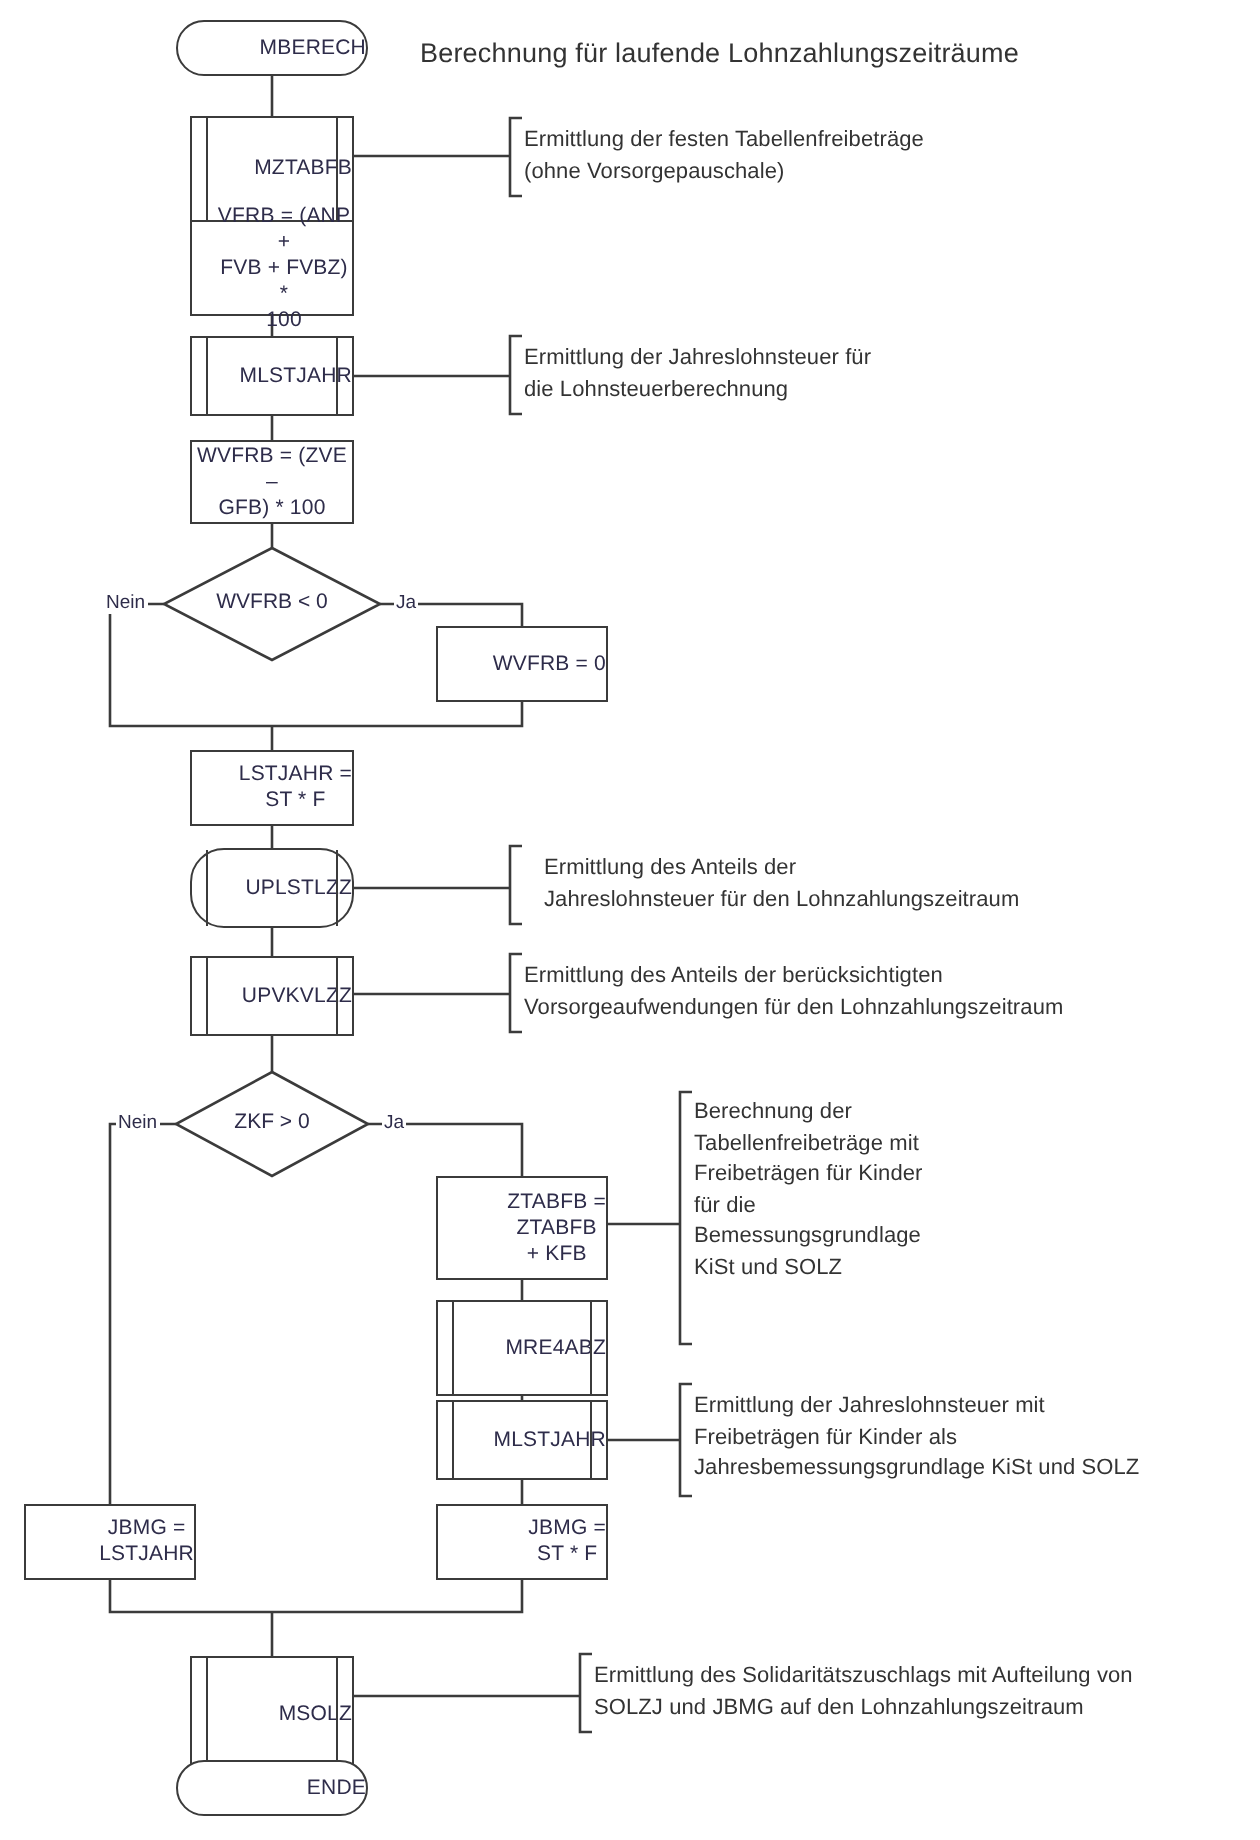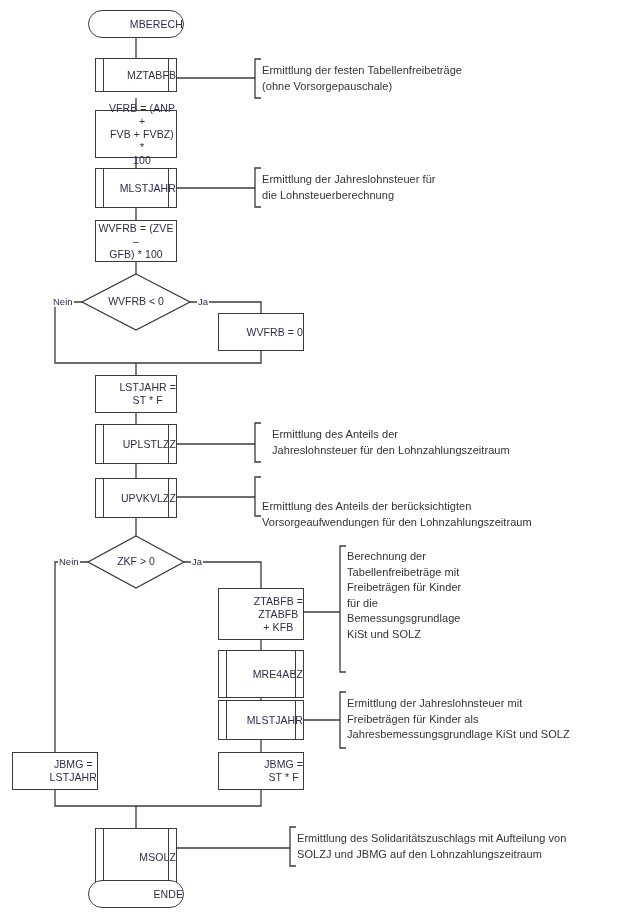--- a/index.html
+++ b/index.html
@@ -140,34 +140,35 @@
       <polyline points="261,477 255,477 255,516 261,516" fill="none" stroke="#3b3b3b" stroke-width="1.3"></polyline>
       <line x1="177" y1="497" x2="255" y2="497" stroke="#3b3b3b" stroke-width="1.3"></line>
       <polyline points="346,546 340,546 340,672 346,672" fill="none" stroke="#3b3b3b" stroke-width="1.3"></polyline>
       <line x1="304" y1="612" x2="340" y2="612" stroke="#3b3b3b" stroke-width="1.3"></line>
       <polyline points="346,692 340,692 340,748 346,748" fill="none" stroke="#3b3b3b" stroke-width="1.3"></polyline>
       <line x1="304" y1="720" x2="340" y2="720" stroke="#3b3b3b" stroke-width="1.3"></line>
       <polyline points="296,827 290,827 290,866 296,866" fill="none" stroke="#3b3b3b" stroke-width="1.3"></polyline>
       <line x1="177" y1="848" x2="290" y2="848" stroke="#3b3b3b" stroke-width="1.3"></line>
     </svg>
 
+  <div class="title" style="left:210px; top:18px;">Berechnung für laufende Lohnzahlungszeiträume</div>
 
   <div id="nodes-layer">
       <div class="node terminator" style="left: 88px; top: 10px; width: 96px; height: 28px;"><span>MBERECH</span></div>
-      <div class="node subroutine" style="left: 95px; top: 58px; width: 82px; height: 34px;"><span>MZTABFB</span></div>
+      <div class="node subroutine" style="left: 95px; top: 58px; width: 82px; height: 53px;"><span>MZTABFB</span></div>
       <div class="node process" style="left: 95px; top: 110px; width: 82px; height: 48px; padding-left: 12px;"><span>VFRB = (ANP +
 FVB + FVBZ) *
 100</span></div>
       <div class="node subroutine" style="left: 95px; top: 168px; width: 82px; height: 40px;"><span>MLSTJAHR</span></div>
       <div class="node process" style="left: 95px; top: 220px; width: 82px; height: 42px;"><span>WVFRB = (ZVE –
 GFB) * 100</span></div>
       <div class="node process" style="left: 218px; top: 313px; width: 86px; height: 38px;"><span>WVFRB = 0</span></div>
       <div class="node process" style="left: 95px; top: 375px; width: 82px; height: 38px;"><span>LSTJAHR =
 ST * F</span></div>
-      <div class="node subroutine" style="left: 95px; top: 424px; width: 82px; height: 40px;"><span>UPLSTLZZ</span></div>
+      <div class="node subroutine" style="left: 95px; top: 424px; width: 82px; height: 40px; border-radius: 17px;"><span>UPLSTLZZ</span></div>
       <div class="node subroutine" style="left: 95px; top: 478px; width: 82px; height: 40px;"><span>UPVKVLZZ</span></div>
       <div class="node process" style="left: 218px; top: 588px; width: 86px; height: 52px;"><span>ZTABFB =
 ZTABFB
 + KFB</span></div>
       <div class="node subroutine" style="left: 218px; top: 650px; width: 86px; height: 48px;"><span>MRE4ABZ</span></div>
       <div class="node subroutine" style="left: 218px; top: 700px; width: 86px; height: 40px;"><span>MLSTJAHR</span></div>
       <div class="node process" style="left: 218px; top: 752px; width: 86px; height: 38px;"><span>JBMG =
 ST * F</span></div>
       <div class="node process" style="left: 12px; top: 752px; width: 86px; height: 38px;"><span>JBMG =
 LSTJAHR</span></div>
@@ -182,21 +183,21 @@
       <div class="branch-label" style="left: 58px; top: 556px;">Nein</div>
       <div class="branch-label" style="left: 191px; top: 556px;">Ja</div>
     </div>
   <div id="annotations-layer">
       <div class="annotation" style="left: 262px; top: 63px;">Ermittlung der festen Tabellenfreibeträge
 (ohne Vorsorgepauschale)</div>
       <div class="annotation" style="left: 262px; top: 172px;">Ermittlung der Jahreslohnsteuer für
 die Lohnsteuerberechnung</div>
       <div class="annotation" style="left: 272px; top: 427px;">Ermittlung des Anteils der
 Jahreslohnsteuer für den Lohnzahlungszeitraum</div>
-      <div class="annotation" style="left: 262px; top: 499px;">Ermittlung des Anteils der berücksichtigten
+      <div class="annotation" style="left: 262px; top: 481px;">Ermittlung des Anteils der berücksichtigten
 Vorsorgeaufwendungen für den Lohnzahlungszeitraum</div>
       <div class="annotation" style="left: 347px; top: 549px;">Berechnung der
 Tabellenfreibeträge mit
 Freibeträgen für Kinder
 für die
 Bemessungsgrundlage
 KiSt und SOLZ</div>
       <div class="annotation" style="left: 347px; top: 696px;">Ermittlung der Jahreslohnsteuer mit
 Freibeträgen für Kinder als
 Jahresbemessungsgrundlage KiSt und SOLZ</div>

